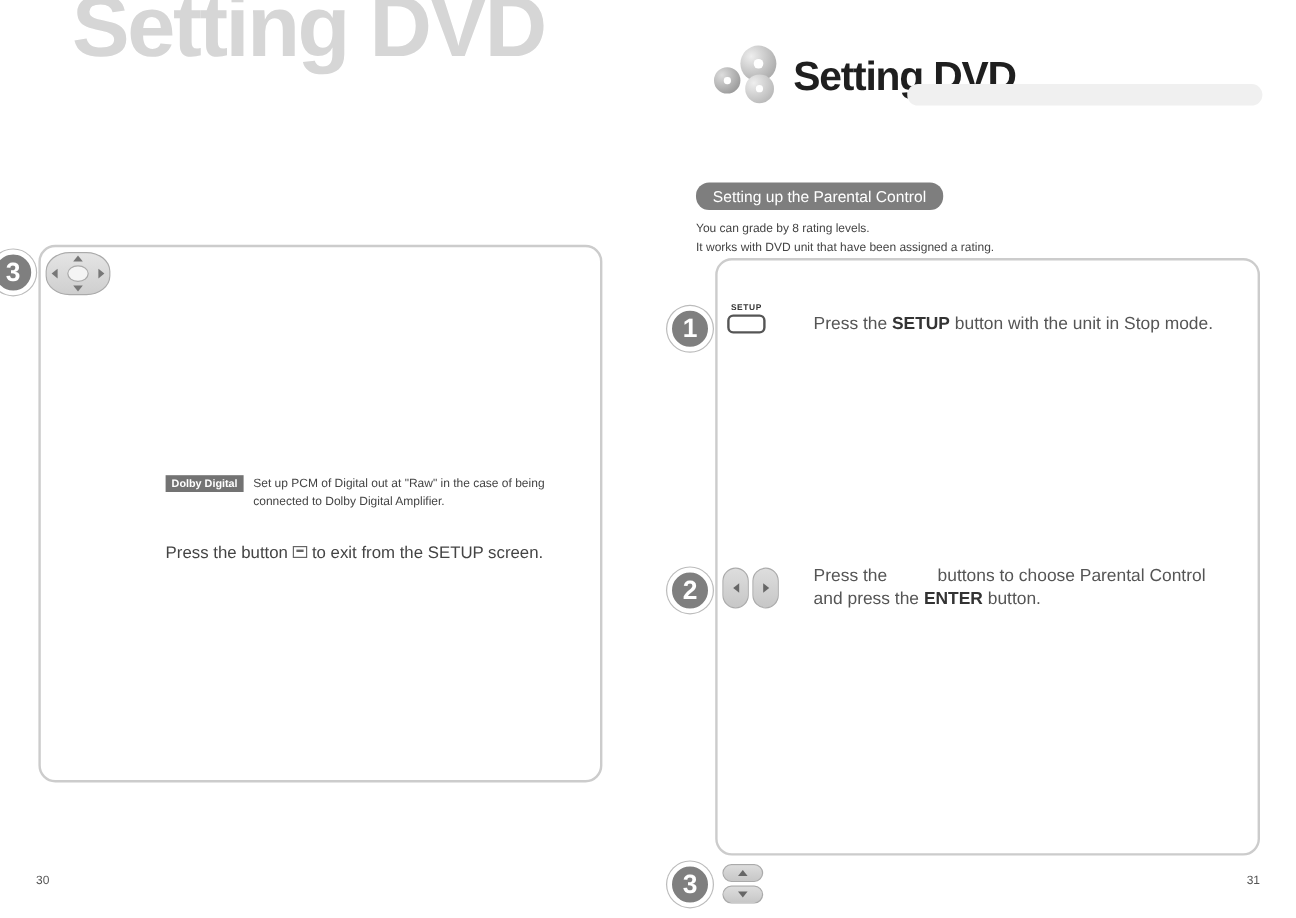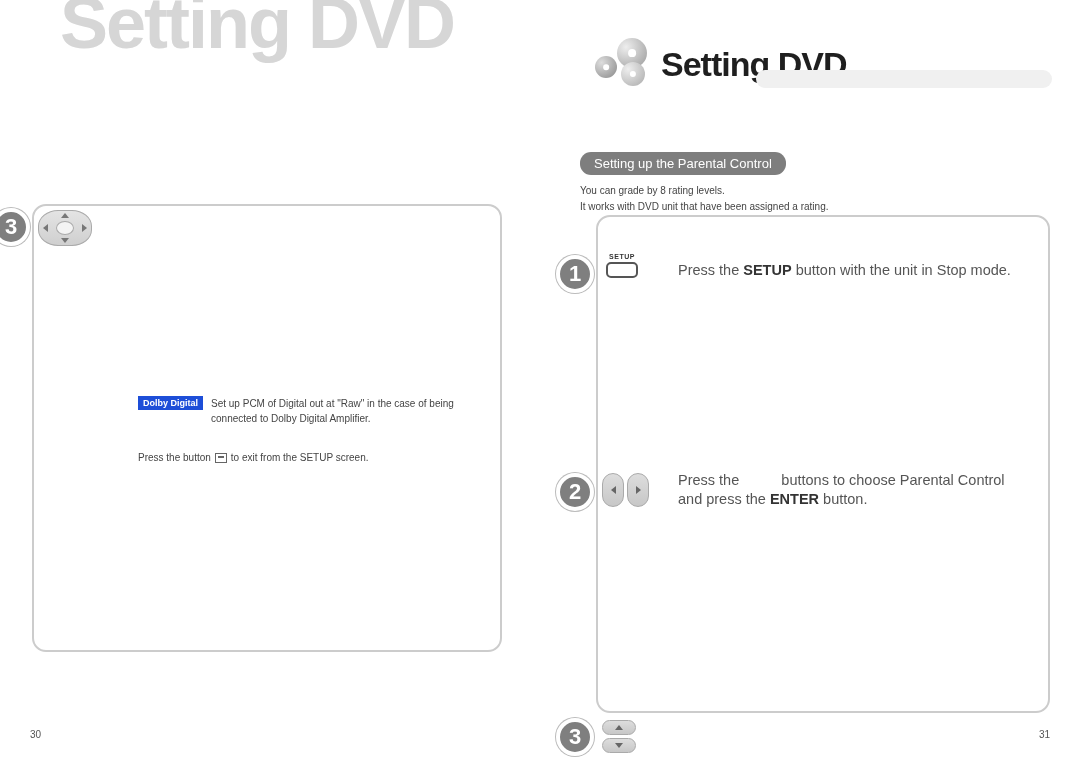--- a/index.html
+++ b/index.html
@@ -58,23 +58,23 @@
   .lr-btn .tri-l { width:0;height:0;border-top:4px solid transparent;border-bottom:4px solid transparent;border-right:5px solid #666; }
   .lr-btn .tri-r { width:0;height:0;border-top:4px solid transparent;border-bottom:4px solid transparent;border-left:5px solid #666; }
 
   
   .ud-pair { display:flex; flex-direction:column; gap:3px; }
   .ud-btn { width:34px; height:15px; border-radius:8px; background:linear-gradient(#ddd,#c7c7c7); border:1px solid #aaa; display:flex; align-items:center; justify-content:center; }
   .ud-btn .tri-u { width:0;height:0;border-left:4px solid transparent;border-right:4px solid transparent;border-bottom:5px solid #666; }
   .ud-btn .tri-d { width:0;height:0;border-left:4px solid transparent;border-right:4px solid transparent;border-top:5px solid #666; }
 
   .dolby-row { display:flex; gap:8px; align-items:flex-start; }
-  .dolby-tag { background:#1d4ed8; color:#fff; font-size:9px; padding:2px 5px; font-weight:600; white-space:nowrap; }
+  .dolby-tag { background:#737373; color:#fff; font-size:9px; padding:2px 5px; font-weight:600; white-space:nowrap; }
   .dolby-text { font-size:10px; color:#444; line-height:1.5; }
-  .exit-row { font-size:10px; color:#444; margin-top:26px; display:flex; align-items:center; gap:4px; }
+  .exit-row { font-size:14px; color:#444; margin-top:26px; display:flex; align-items:center; gap:4px; }
   .exit-icon { width:12px; height:10px; border:1px solid #666; position:relative; display:inline-block; }
   .exit-icon::before { content:""; position:absolute; left:2px; top:2px; right:2px; height:2px; background:#666; }
 
   
   .left-card { position:absolute; top: 204px; left: 32px; right: 38px; height: 448px; }
   .right-sub { position:absolute; top: 116px; left: 40px; right: 30px; margin-top: 36px; }
   .right-card { position:absolute; top: 215px; left: 56px; right: 30px; height: 498px; }
 
 </style>
 </head>

